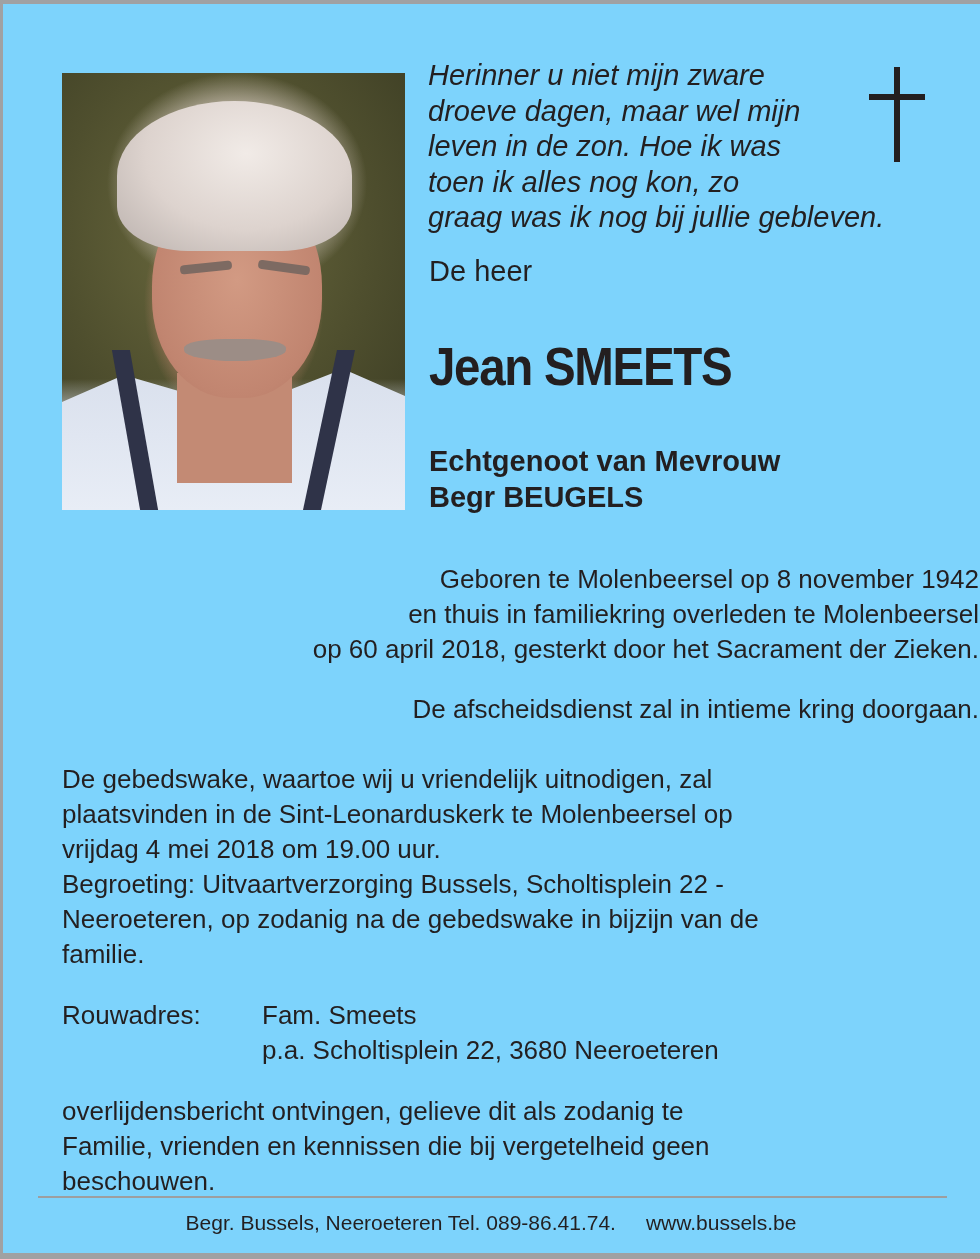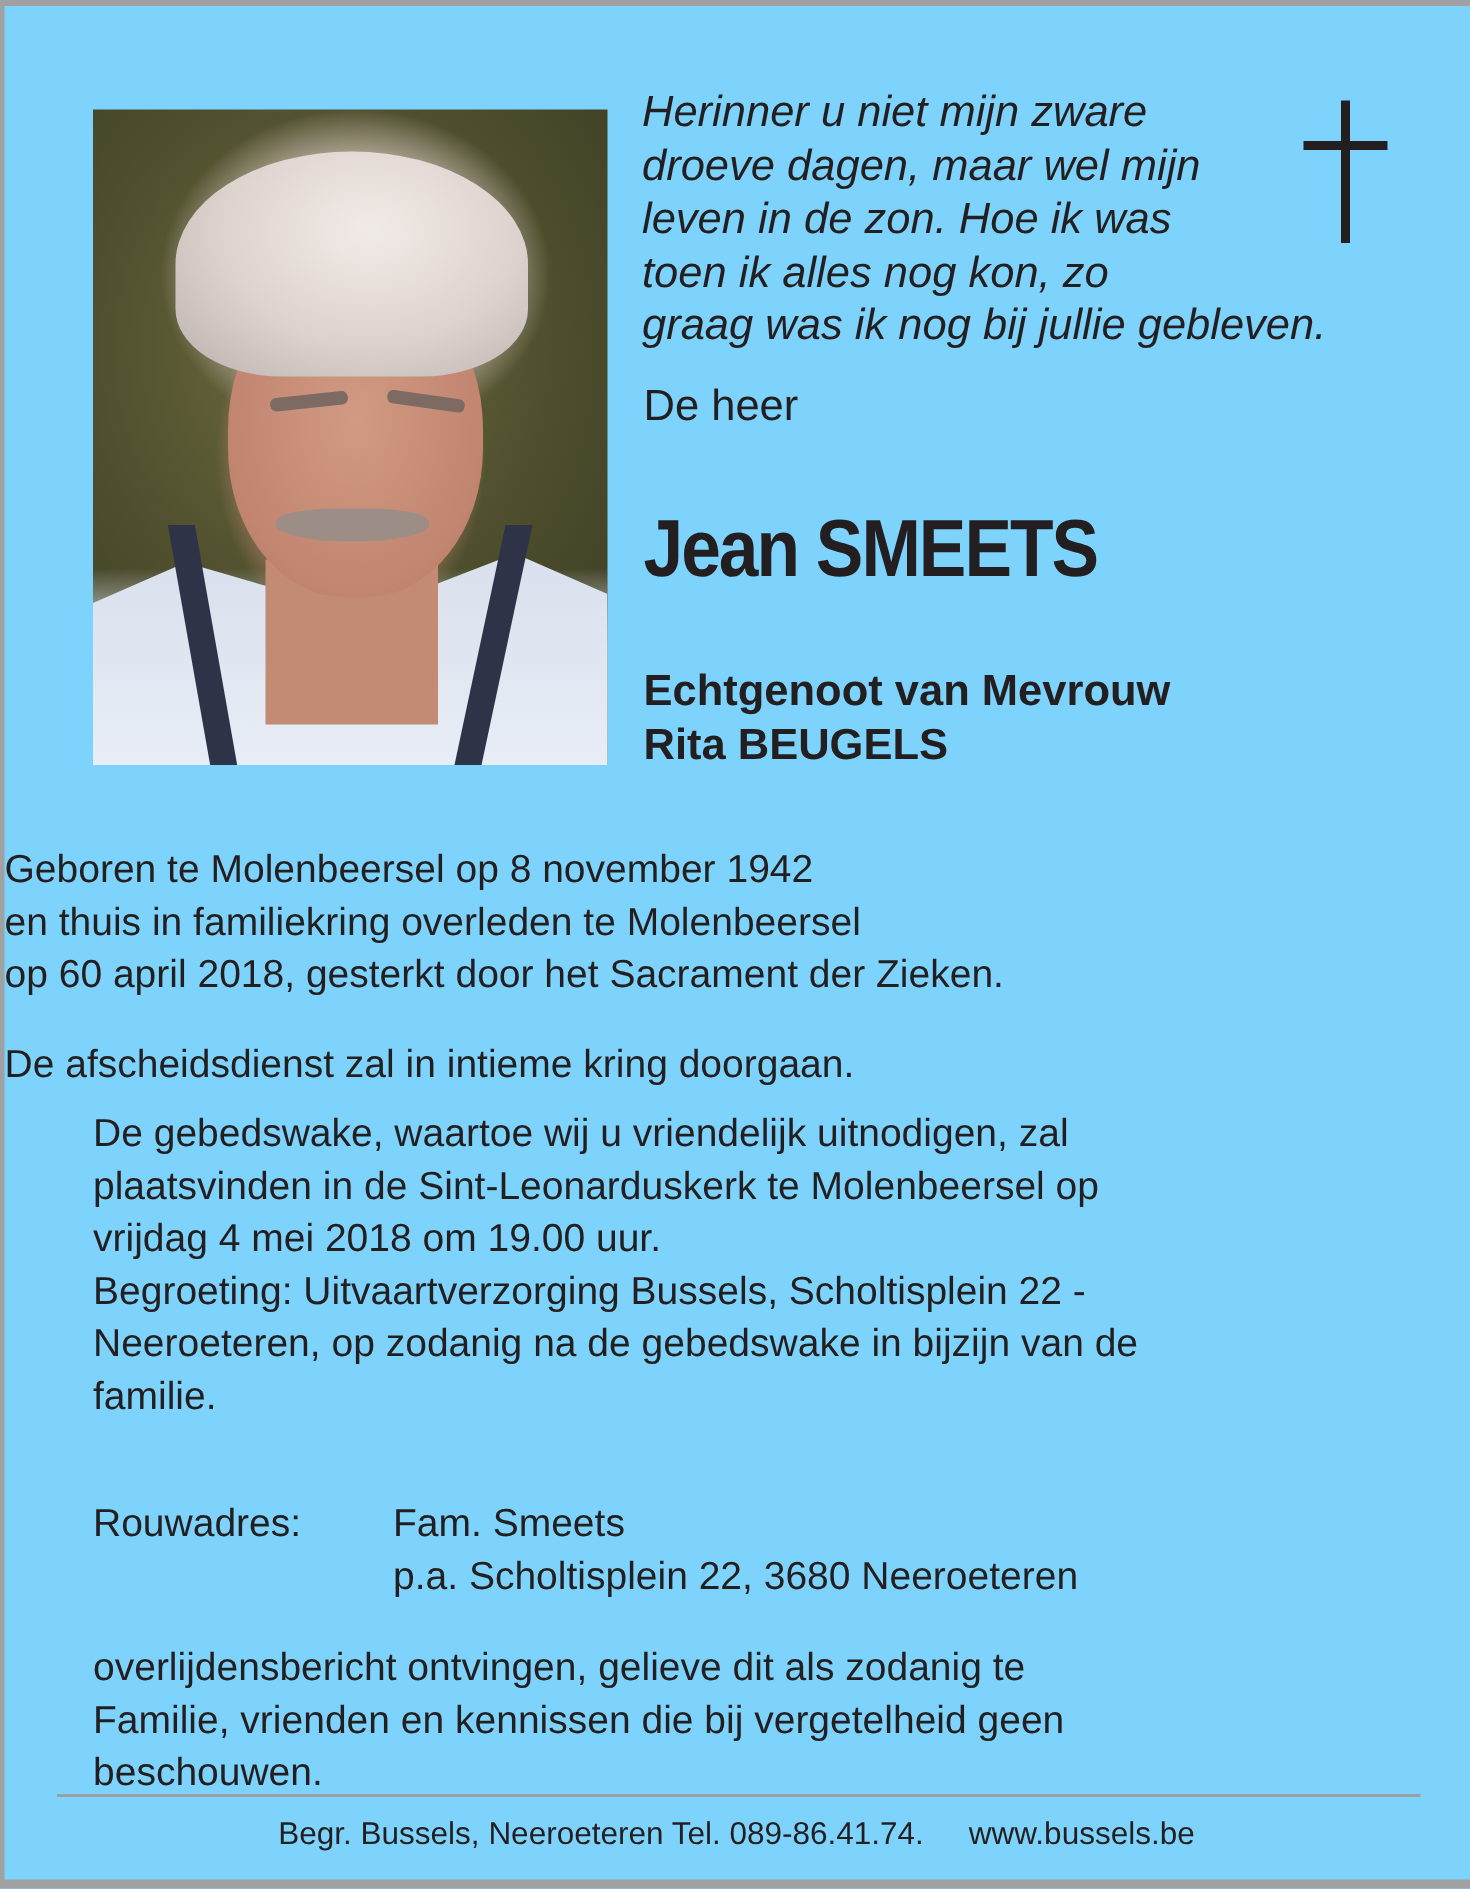--- a/index.html
+++ b/index.html
@@ -68,28 +68,28 @@
 
   .title-prefix { position: absolute; left: 426px; top: 250px; font-size: 29px; line-height: 34px; }
   .name {
     position: absolute; left: 426px; top: 330px; font-size: 54px; line-height: 64px;
     font-weight: bold; letter-spacing: -1.5px; transform: scaleX(0.88); transform-origin: left center;
     white-space: nowrap;
   }
   .spouse { position: absolute; left: 426px; top: 439px; font-size: 29px; line-height: 36px; font-weight: bold; }
   .spouse div { white-space: nowrap; }
 
-  .center-block { position: absolute; left: 0; width: 976px; text-align: left; font-size: 26px; line-height: 35px; }
+  .center-block { position: absolute; left: 0; width: 976px; text-align: right; font-size: 26px; line-height: 35px; }
   .center-block div { white-space: nowrap; }
   .births { top: 558px; }
   .service { top: 688px; }
 
   .body-block { position: absolute; left: 59px; width: 880px; font-size: 26px; line-height: 35px; }
   .body-block div { white-space: nowrap; }
-  .wake { top: 734px; }
+  .wake { top: 758px; }
 
   .address { position: absolute; left: 59px; top: 994px; font-size: 26px; line-height: 35px; }
   .address .label { position: absolute; left: 0; top: 0; white-space: nowrap; }
   .address .lines { position: absolute; left: 200px; top: 0; white-space: nowrap; }
 
   .notice { top: 1090px; }
 
   .rule { position: absolute; left: 35px; top: 1192px; width: 909px; height: 2px; background: #9d9ea0; }
   .footer { position: absolute; left: 0; top: 1205px; width: 976px; text-align: center; font-size: 21px; line-height: 28px; white-space: nowrap; }
   .footer .url { margin-left: 30px; }
@@ -122,21 +122,21 @@
   <div class="cross">
     <div class="v"></div>
     <div class="h"></div>
   </div>
 
   <div class="title-prefix">De heer</div>
   <div class="name">Jean SMEETS</div>
 
   <div class="spouse">
     <div>Echtgenoot van Mevrouw</div>
-    <div>Rita BEUGELS</div>
+    <div>Begr BEUGELS</div>
   </div>
 
   <div class="center-block births">
     <div>Geboren te Molenbeersel op 8 november 1942</div>
     <div>en thuis in familiekring overleden te Molenbeersel</div>
     <div>op 60 april 2018, gesterkt door het Sacrament der Zieken.</div>
   </div>
 
   <div class="center-block service">
     <div>De afscheidsdienst zal in intieme kring doorgaan.</div>

